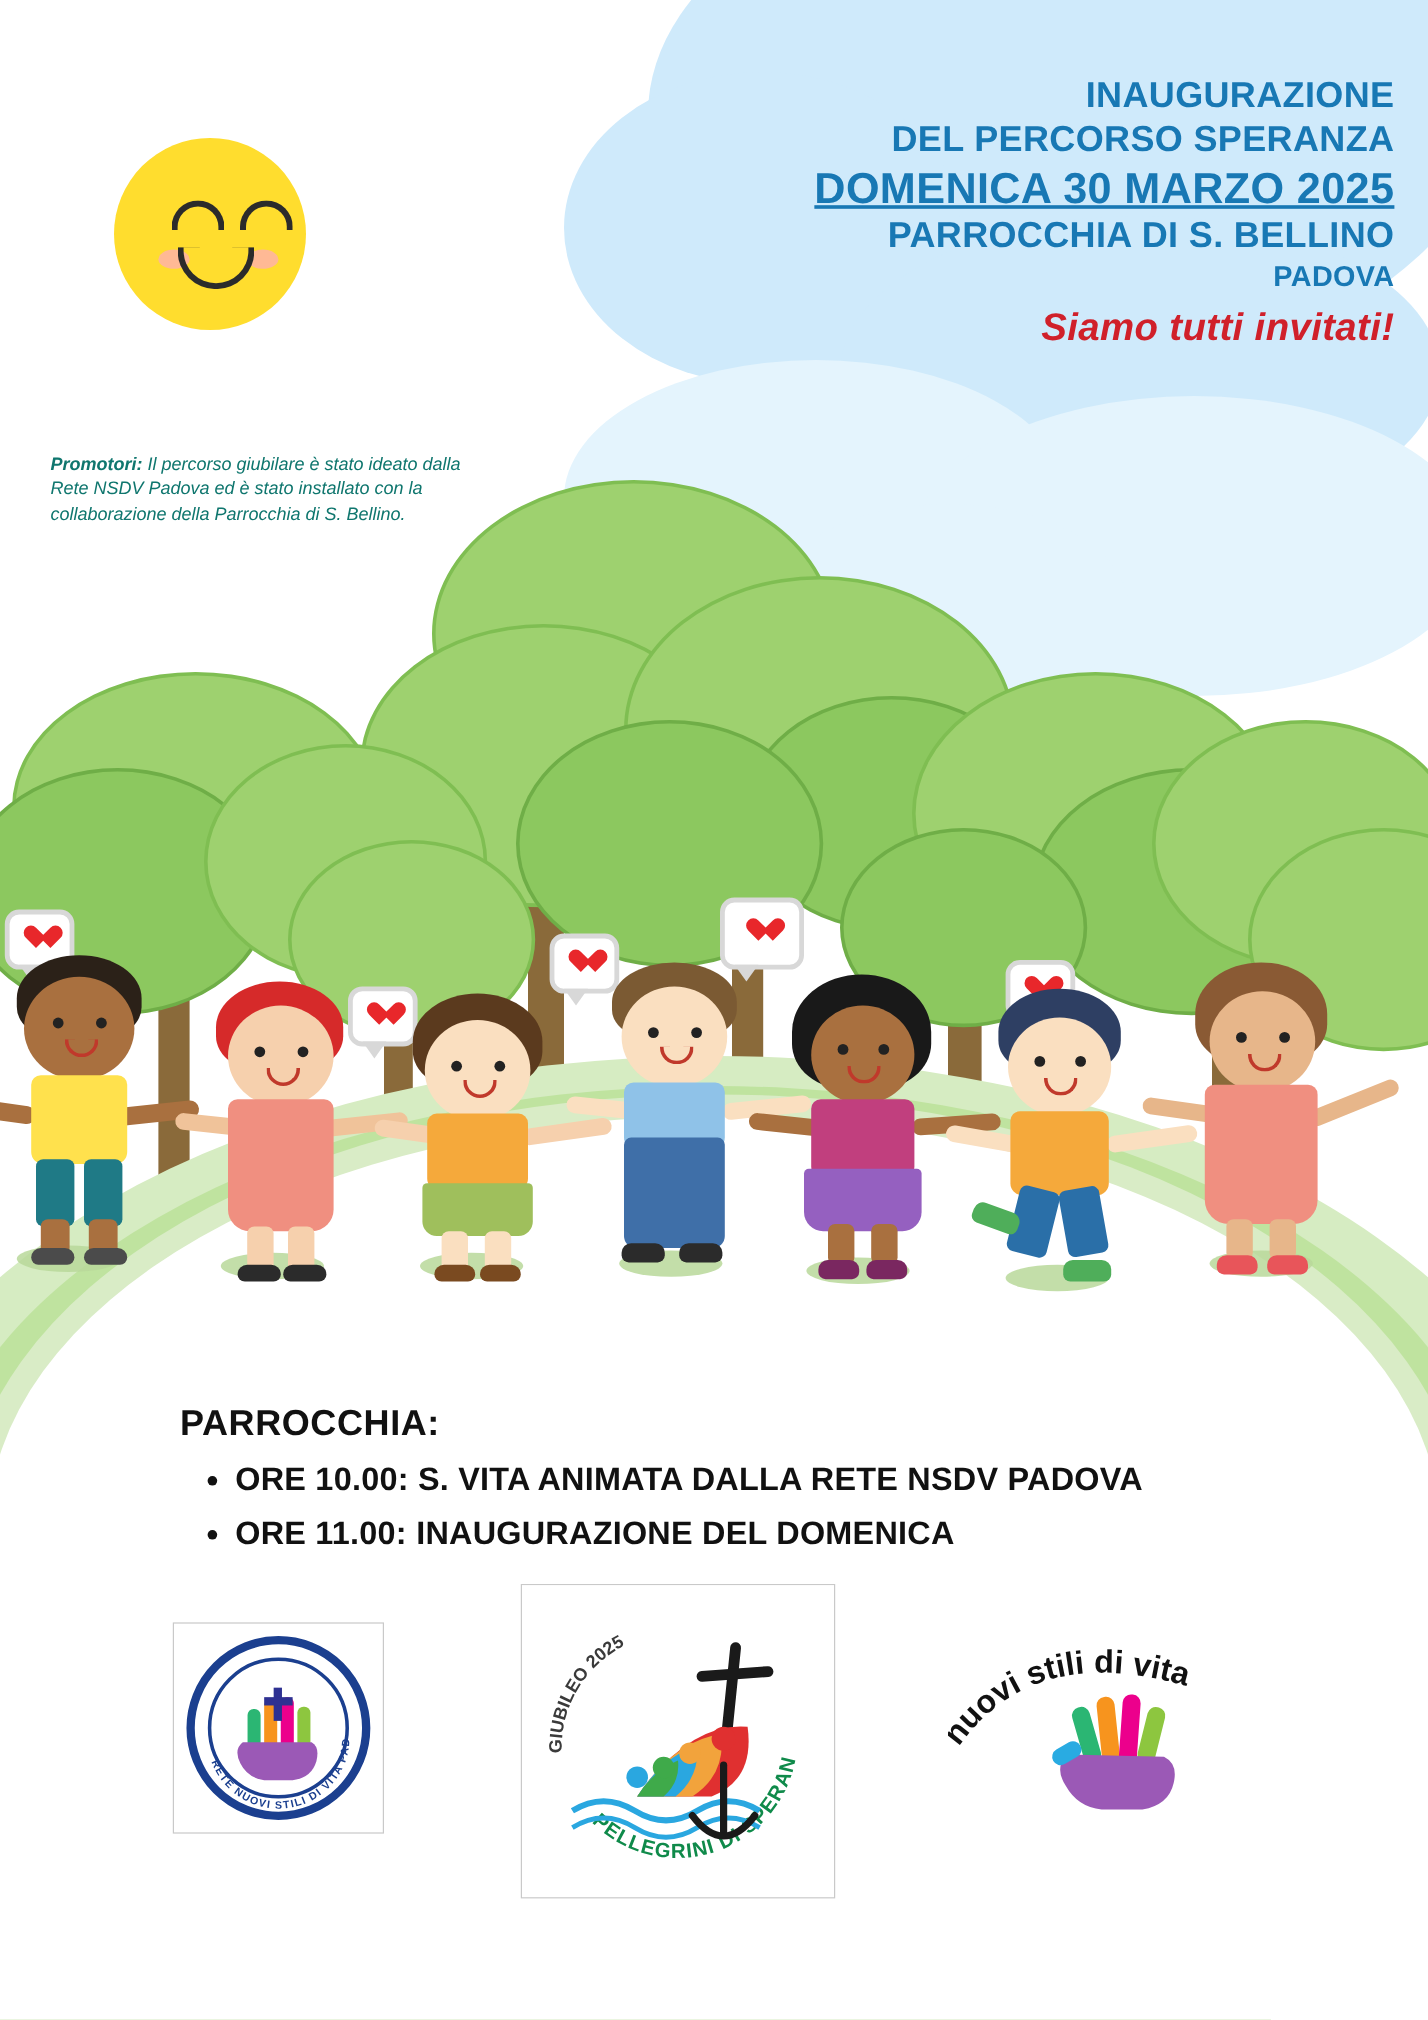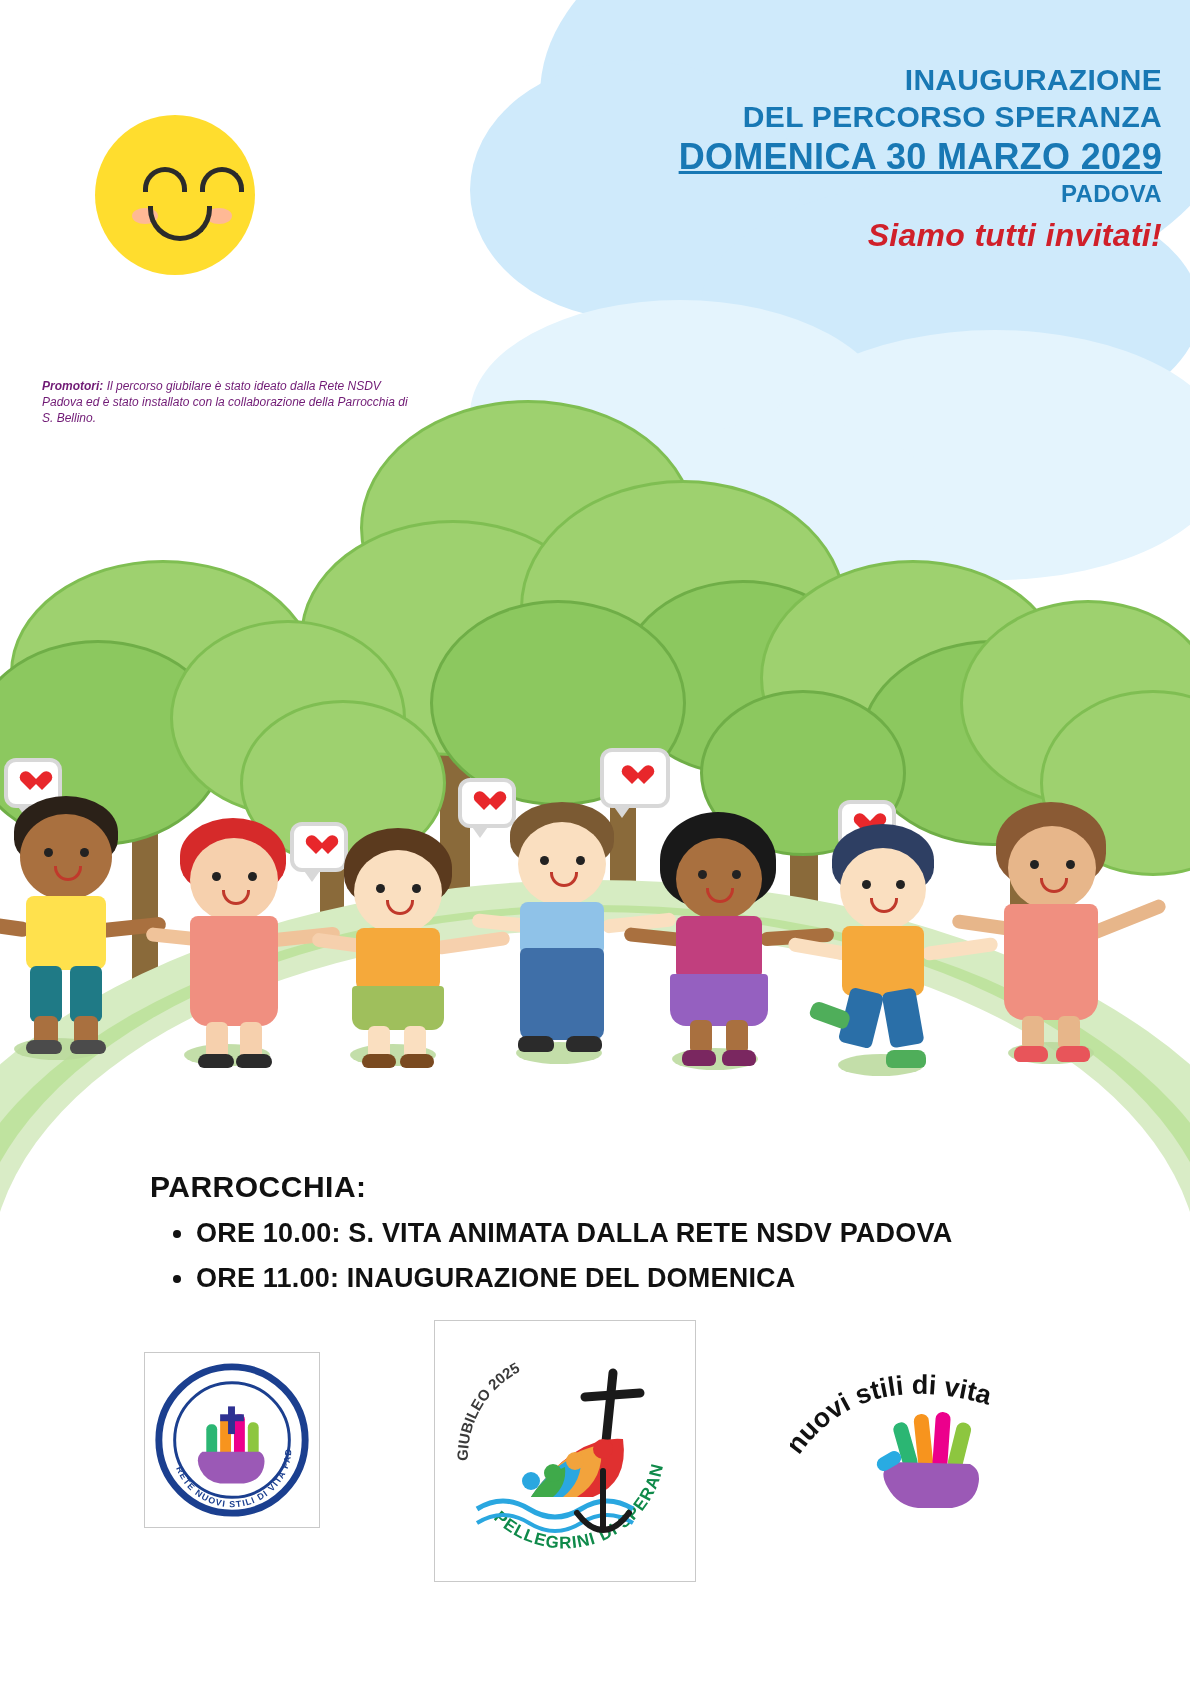--- a/index.html
+++ b/index.html
@@ -29,22 +29,22 @@
   .header-text{position:absolute;right:28px;top:62px;width:620px;text-align:right;color:#1878b4;
     font-weight:bold;line-height:1.22;letter-spacing:.3px;}
   .header-text .l1{font-size:30px;}
   .header-text .l2{font-size:30px;}
   .header-text .l3{font-size:36px;text-decoration:underline;}
   .header-text .l4{font-size:30px;}
   .header-text .l5{font-size:24px;}
   .header-text .l6{font-size:32px;color:#d0202a;font-style:italic;font-weight:bold;margin-top:8px;}
 
   
-  .promo{position:absolute;left:42px;top:378px;width:370px;font-size:12px;font-style:italic;
-    color:#701a75;line-height:1.35;}
+  .promo{position:absolute;left:42px;top:378px;width:370px;font-size:15px;font-style:italic;
+    color:#0f766e;line-height:1.35;}
   .promo b{font-style:italic;}
 
   
   .hill{position:absolute;left:-120px;top:880px;width:1430px;height:900px;border-radius:50% 50% 0 0/ 46% 46% 0 0;
     background:#d6ecc2;}
   .hill2{position:absolute;left:-60px;top:905px;width:1310px;height:850px;border-radius:50% 50% 0 0/ 44% 44% 0 0;
     background:#bfe39f;}
   .hill3{position:absolute;left:-10px;top:930px;width:1210px;height:820px;border-radius:50% 50% 0 0/ 42% 42% 0 0;
     background:#ffffff;}
   .road{position:absolute;left:-30px;top:912px;width:1250px;height:820px;border-radius:50% 50% 0 0/ 44% 44% 0 0;
@@ -111,21 +111,22 @@
     <div class="eye" style="left:133px;top:137px;"></div>
     <div class="eye" style="left:190px;top:137px;"></div>
     <div class="cheek" style="left:122px;top:178px;"></div>
     <div class="cheek" style="left:196px;top:178px;"></div>
     <div class="mouth" style="left:138px;top:176px;"></div>
   </div>
 
   <div class="header-text">
     <div class="l1">INAUGURAZIONE</div>
     <div class="l2">DEL PERCORSO SPERANZA</div>
-    <div class="l3">DOMENICA 30 MARZO 2029</div>
+    <div class="l3">DOMENICA 30 MARZO 2025</div>
+    <div class="l4">PARROCCHIA DI S. BELLINO</div>
     <div class="l5">PADOVA</div>
     <div class="l6">Siamo tutti invitati!</div>
   </div>
 
   <div class="promo">
     <b>Promotori:</b><span> Il percorso giubilare è stato ideato dalla Rete NSDV Padova ed è stato installato con la collaborazione della Parrocchia di S. Bellino.</span>
   </div>
 
   <div class="trunk" style="left:132px;top:700px;width:26px;height:300px;"></div>
   <div class="trunk" style="left:320px;top:760px;width:24px;height:250px;"></div>

